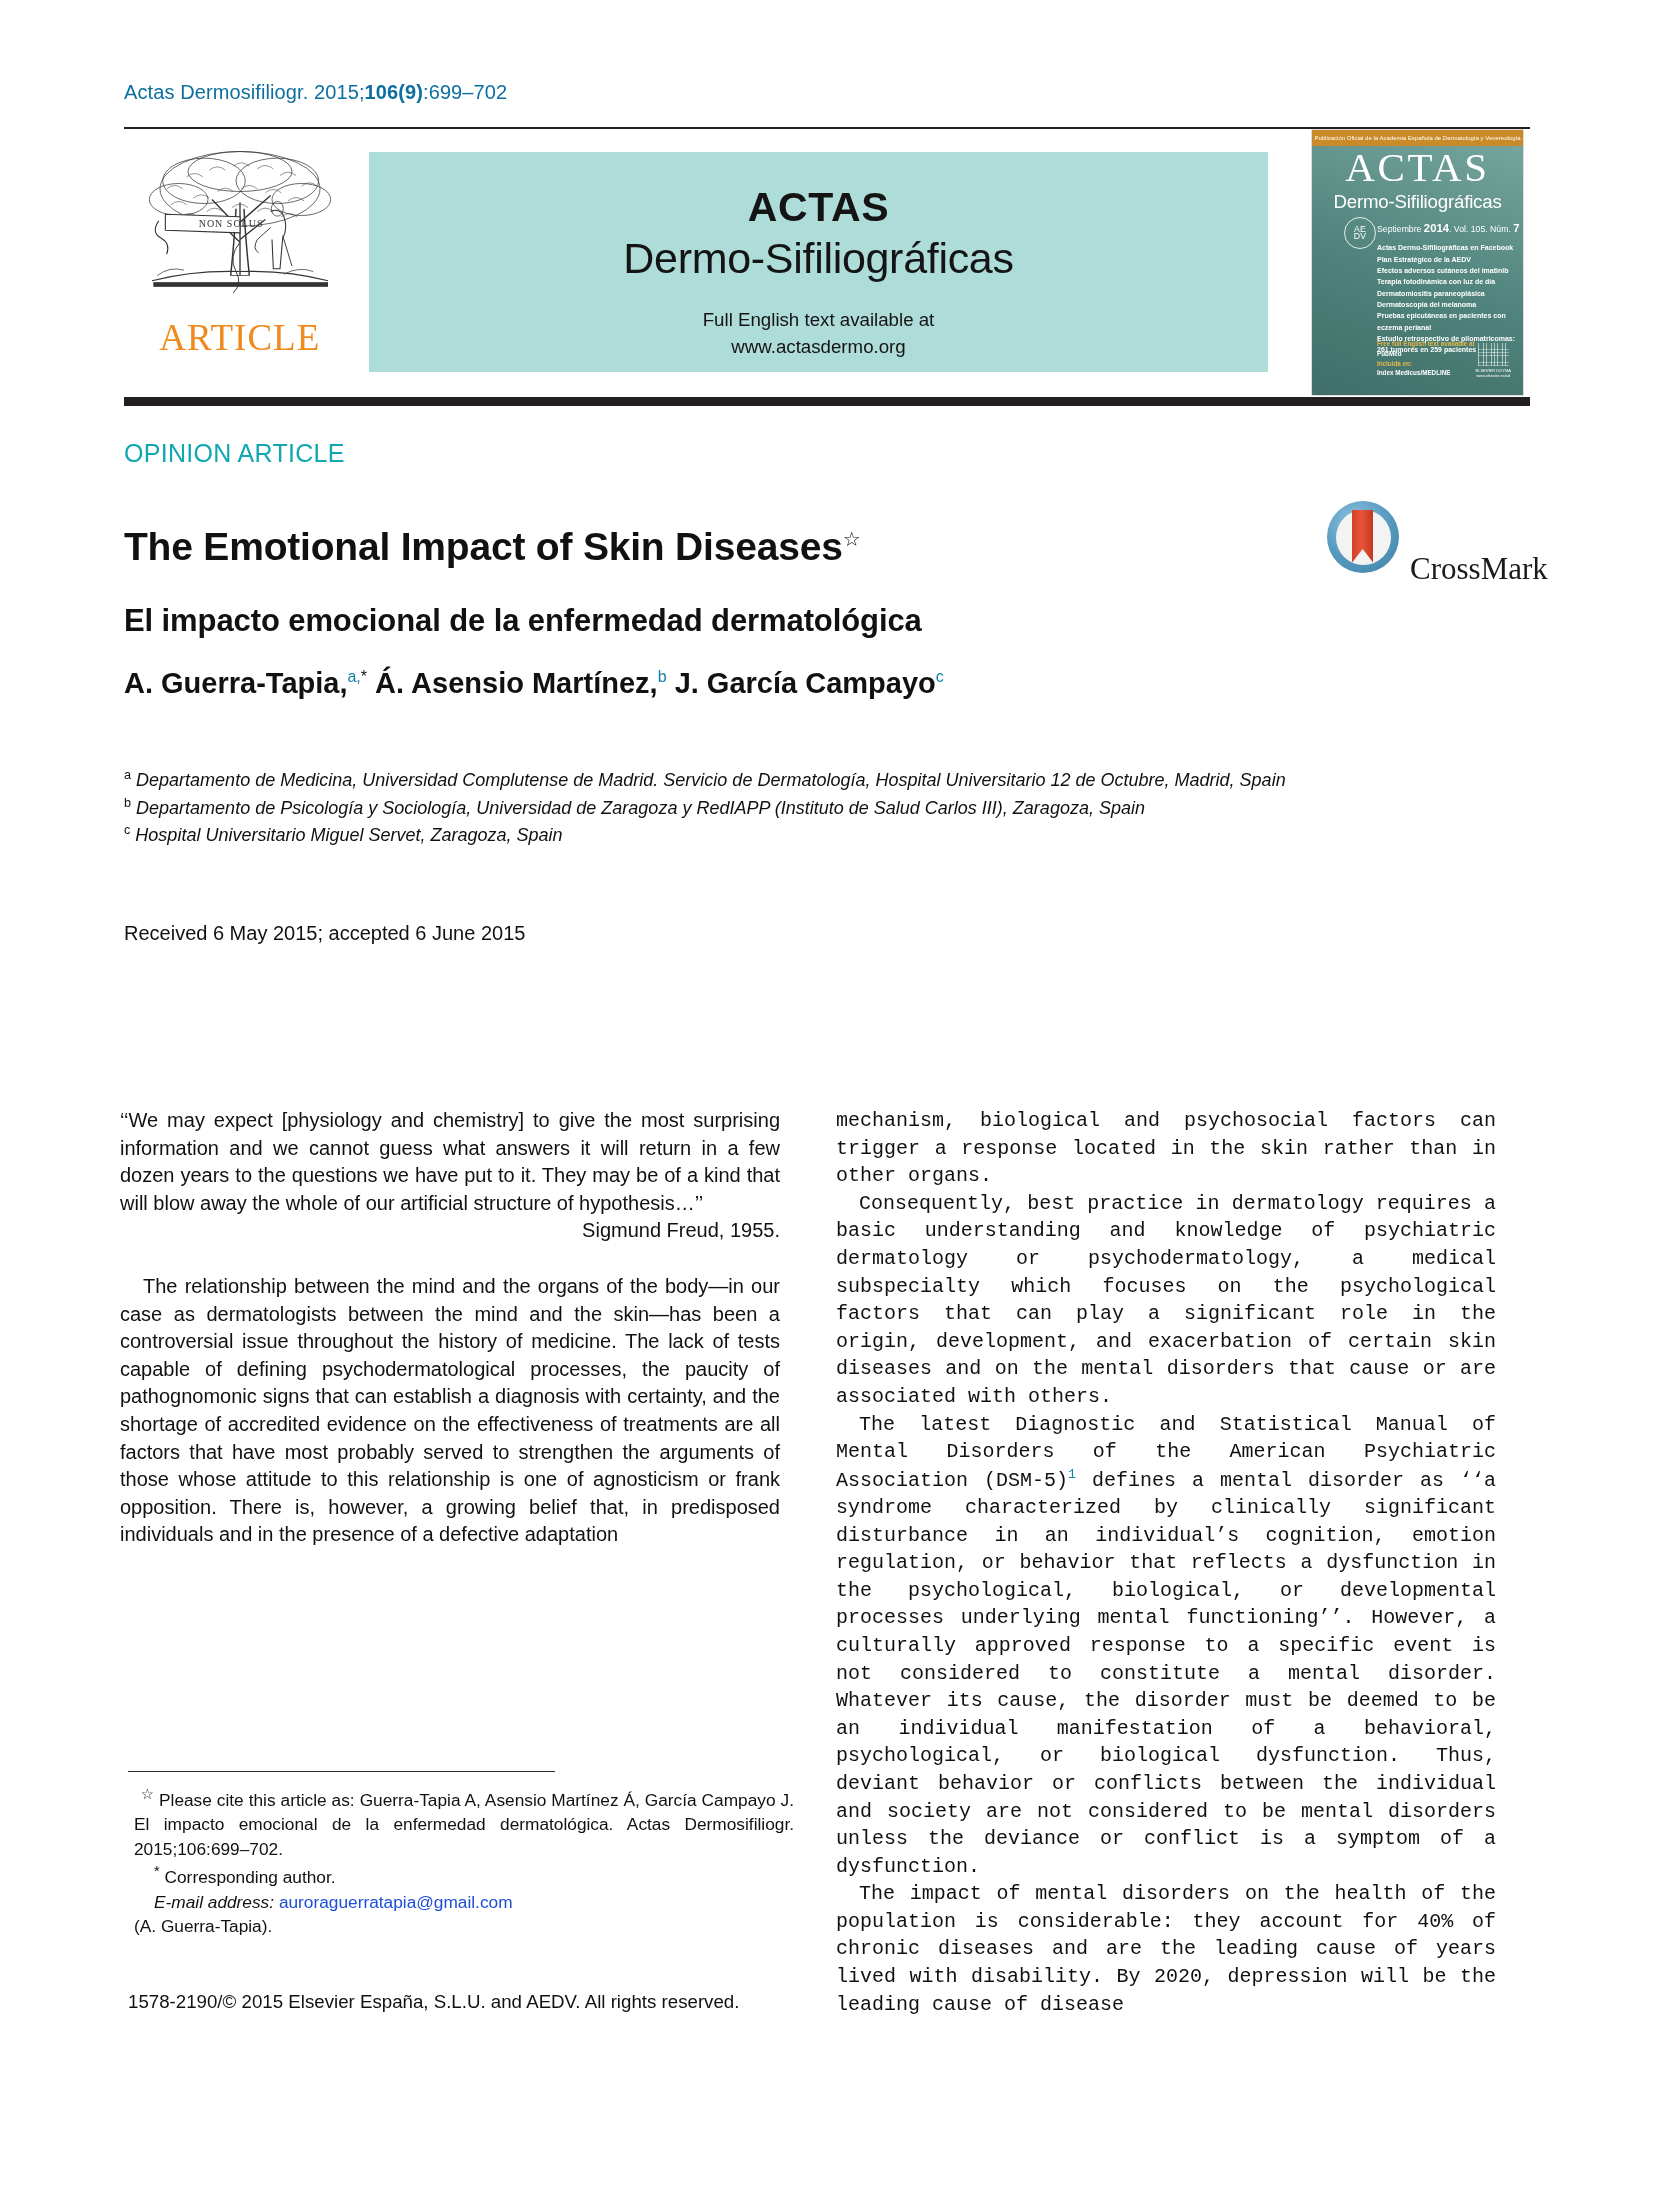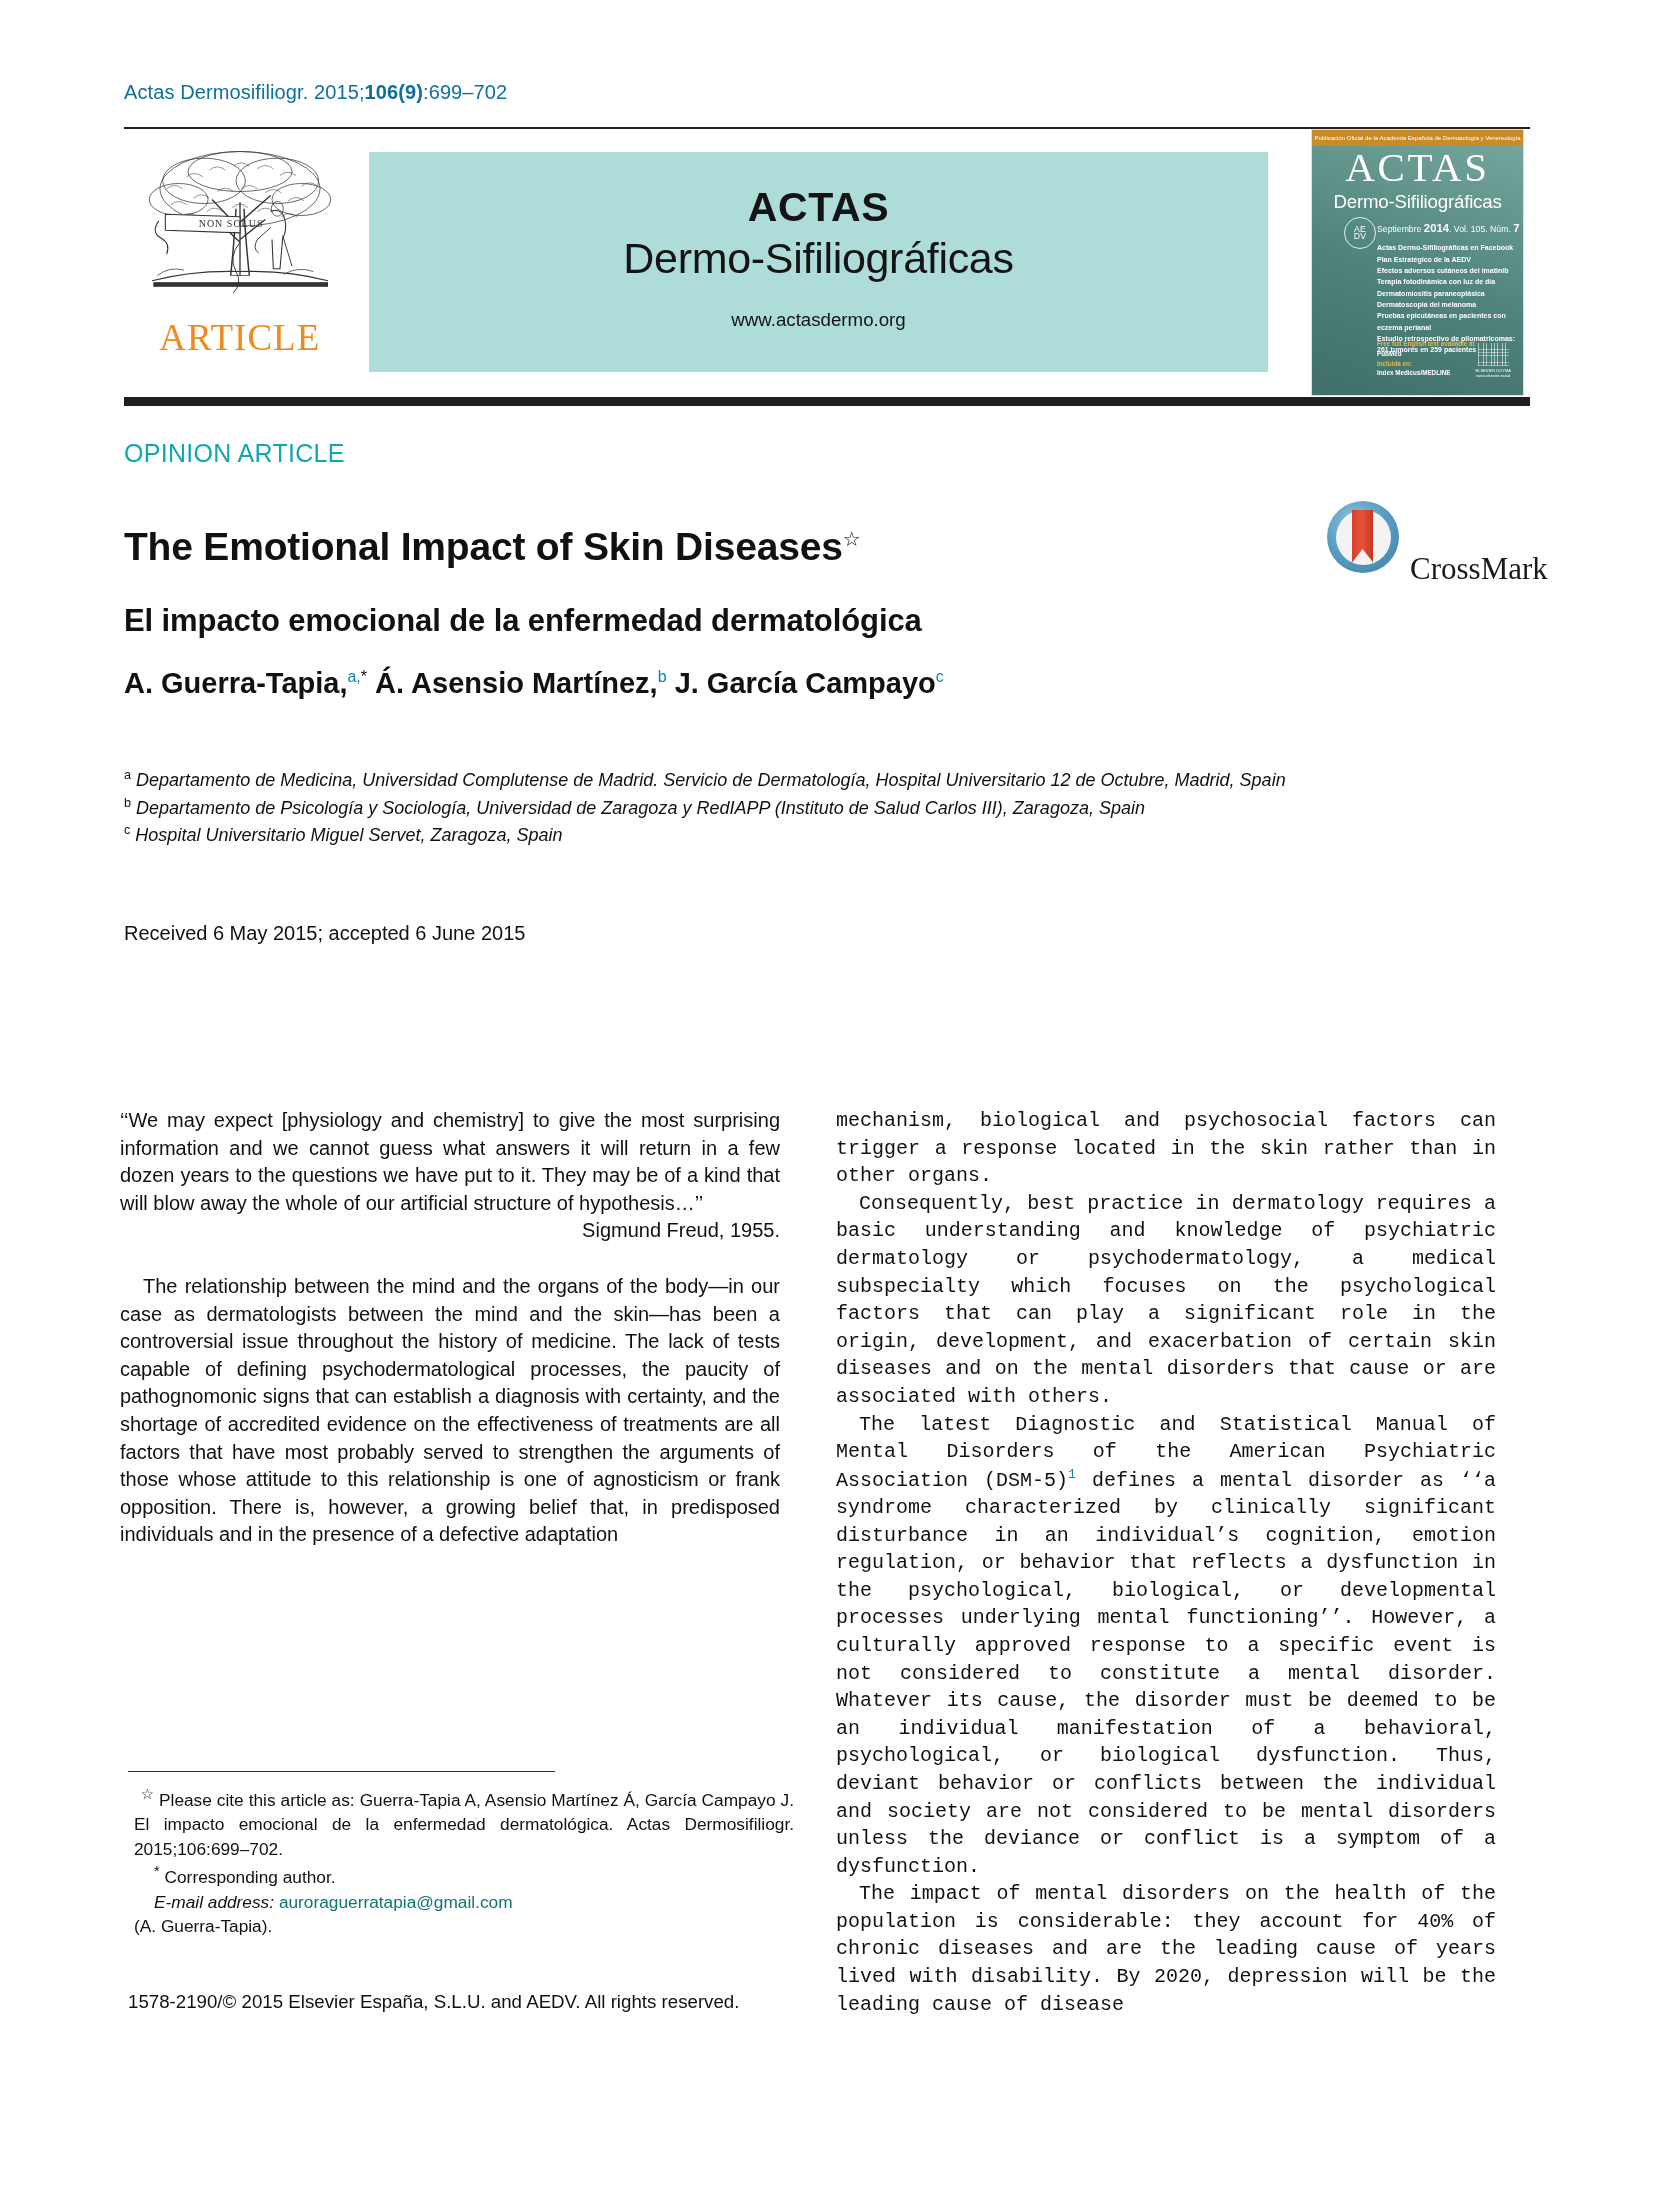--- a/index.html
+++ b/index.html
@@ -384,21 +384,21 @@
     font-size: 17.3px;
     line-height: 1.42;
     color: #111111;
     text-align: justify;
     margin-left: 6px;
   }
   .footnotes p { margin: 0; }
   .footnotes .fn-marker { font-size: 14.7px; vertical-align: super; }
   .footnotes .fn-star { margin-left: 6.7px; }
   .footnotes .email-label { font-style: italic; }
-  .footnotes .email-link { color: #0f766e; }
+  .footnotes .email-link { color: #1d4ed8; }
   .fn-indent { text-indent: 20px; }
 
   .copyright {
     position: absolute;
     left: 128px;
     top: 1991px;
     font-size: 18.7px;
     color: #111111;
     white-space: nowrap;
   }
@@ -453,20 +453,21 @@
         <rect x="20" y="210" width="262" height="7" fill="#333"></rect>
         <text x="88" y="128" font-family="Liberation Serif, serif" font-size="15" fill="#333" letter-spacing="1.5">NON SOLUS</text>
       </svg>
       <div class="elsevier-word">ARTICLE</div>
     </div>
 
     <div class="banner">
       <div class="banner-actas">ACTAS</div>
       <div class="banner-dermo">Dermo-Sifiliográficas</div>
       <div class="banner-sub">
+        <div>Full English text available at</div>
         <div>www.actasdermo.org</div>
       </div>
     </div>
 
     <div class="cover">
       <div class="cover-bg"></div>
       <div class="cover-topbar">Publicación Oficial de la Academia Española de Dermatología y Venereología</div>
       <div class="cover-actas">ACTAS</div>
       <div class="cover-dermo">Dermo-Sifiliográficas</div>
       <div class="cover-aedv">AE<br>DV</div>

